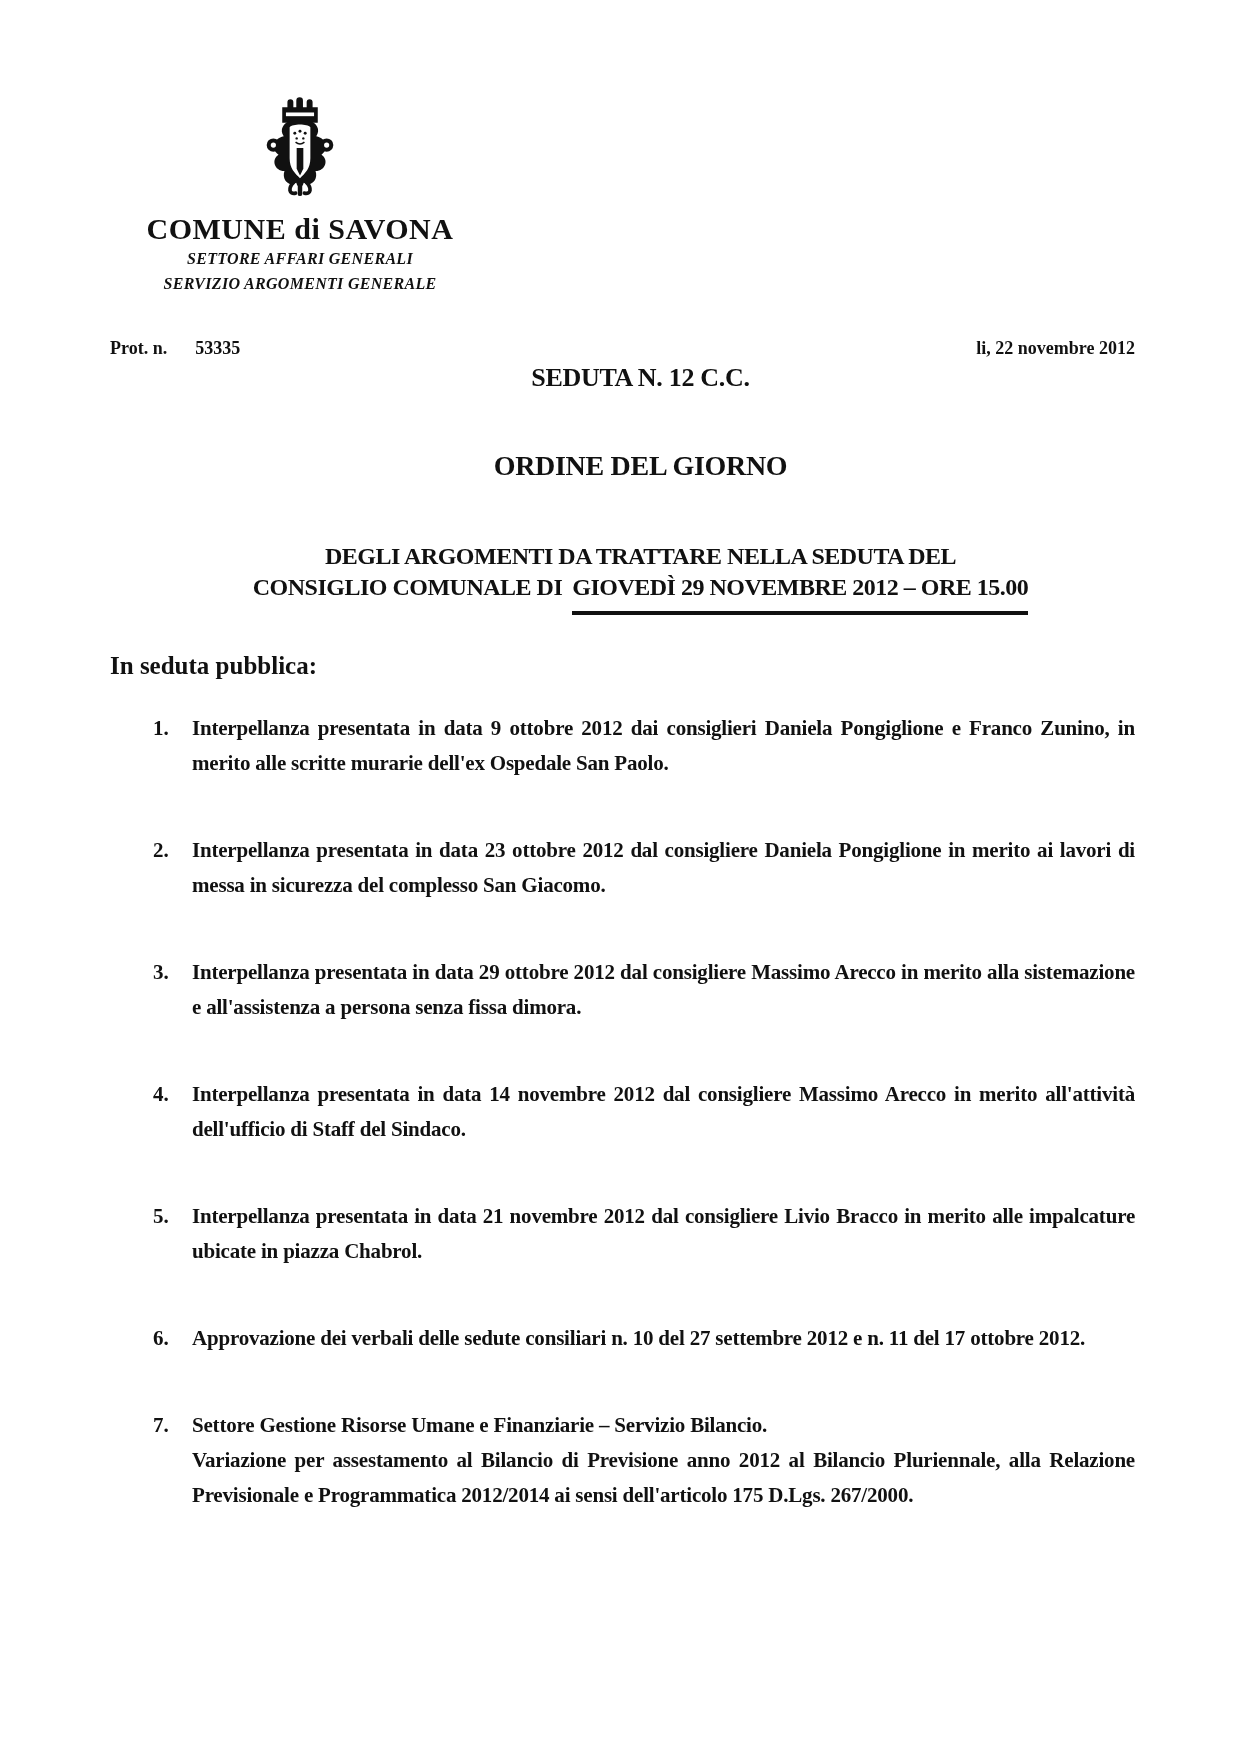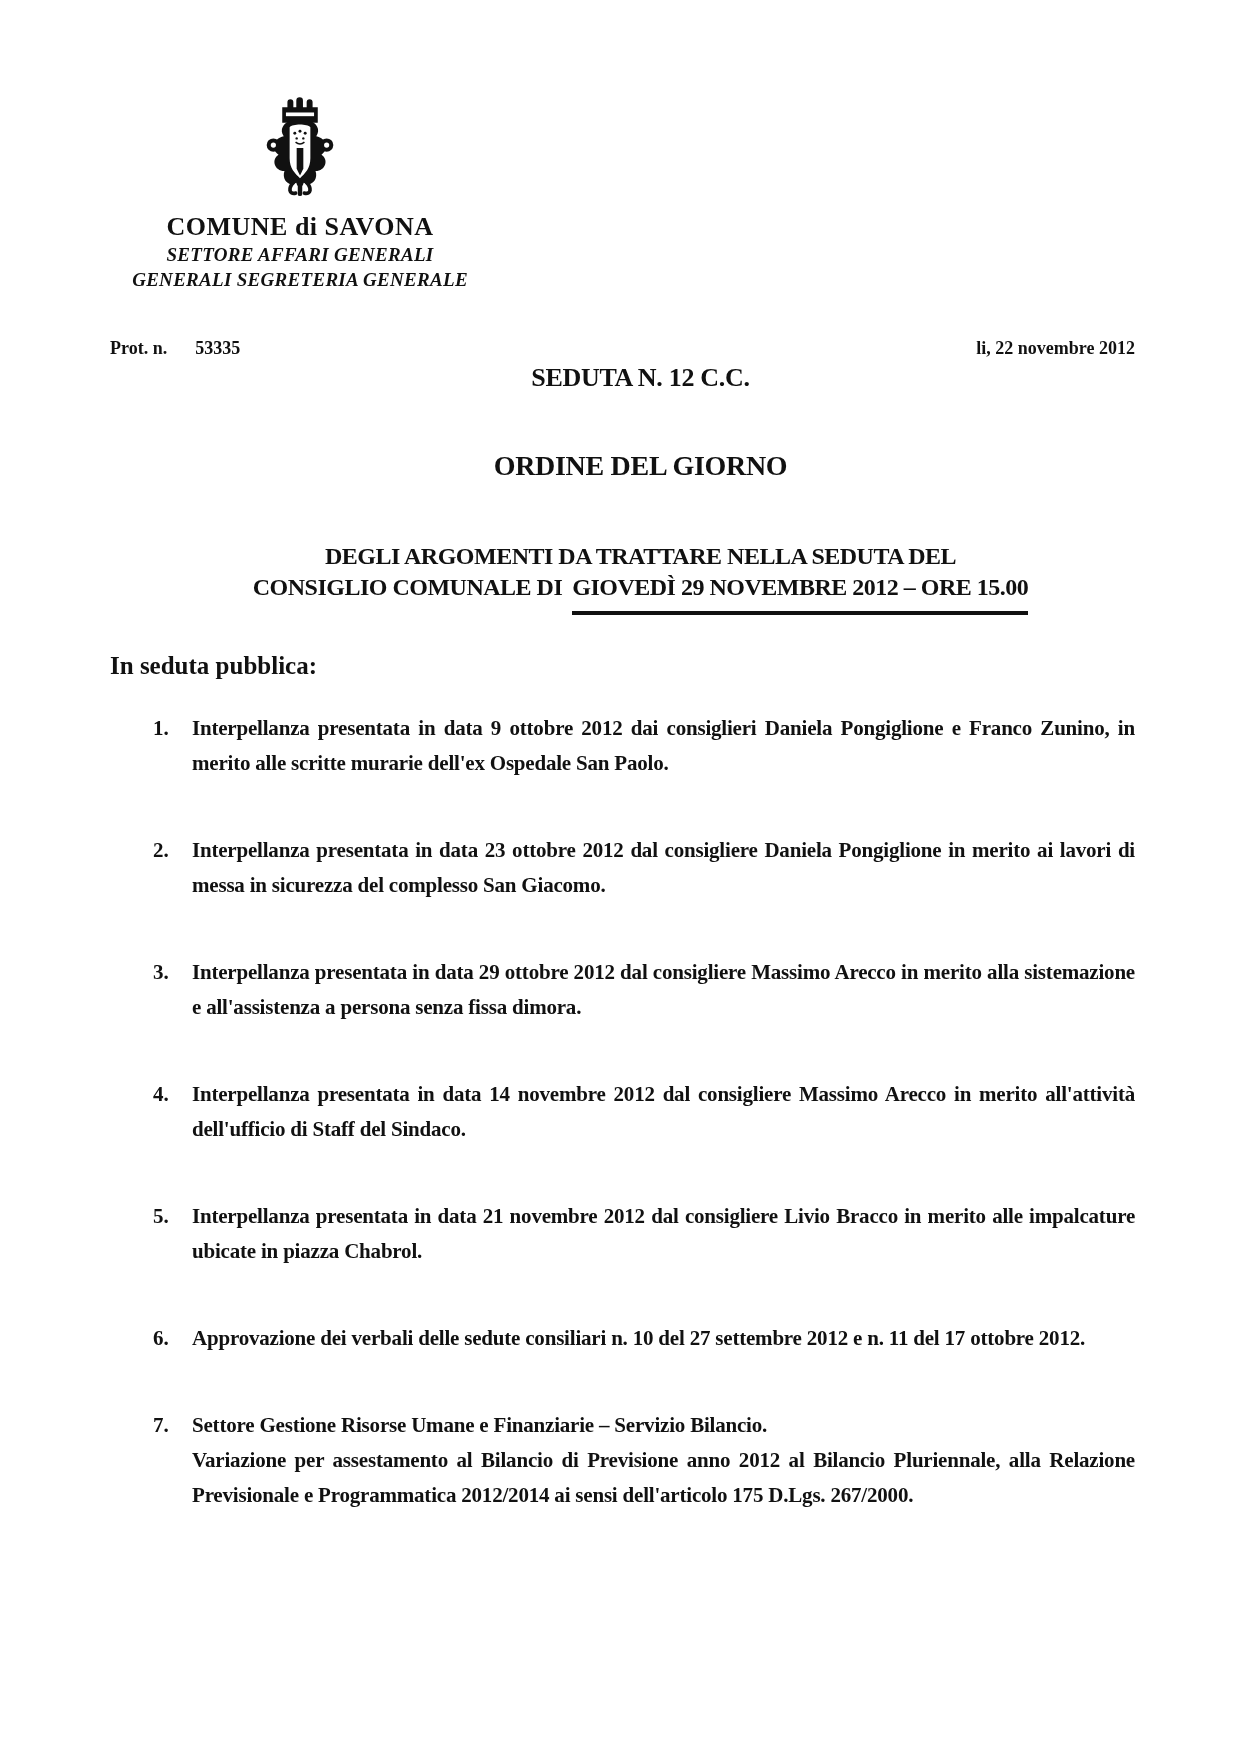--- a/index.html
+++ b/index.html
@@ -19,26 +19,26 @@
   .org-block {
     position: absolute;
     left: 80px;
     top: 96px;
     width: 440px;
     text-align: center;
   }
   .crest { display: inline-block; width: 74px; height: 104px; }
   .org-name {
     margin-top: 8px;
-    font-size: 26px;
+    font-size: 30px;
     letter-spacing: 0.5px;
     white-space: nowrap;
   }
   .org-dept {
-    font-size: 19px;
+    font-size: 16px;
     font-style: italic;
     letter-spacing: 0.3px;
     line-height: 25px;
     white-space: nowrap;
   }
 
   
   .content {
     padding: 333px 99px 0 110px;
   }
@@ -127,21 +127,21 @@
         <path d="M44,62 Q50,67 56,62" stroke="#111" stroke-width="2" fill="none"></path>
         <path d="M45.5,70 h9 v28 l-4.5,9 l-4.5,-9 Z" fill="#111"></path>
 
         <path d="M41,117 C34,124 35,133 44,131" stroke="#111" stroke-width="5" fill="none" stroke-linecap="round"></path>
         <path d="M59,117 C66,124 65,133 56,131" stroke="#111" stroke-width="5" fill="none" stroke-linecap="round"></path>
         <path d="M50,118 v14" stroke="#111" stroke-width="6" stroke-linecap="round"></path>
       </svg>
     </span>
     <div class="org-name">COMUNE di SAVONA</div>
     <div class="org-dept">SETTORE AFFARI GENERALI</div>
-    <div class="org-dept">GENERALI SEGRETERIA GENERALE</div>
+    <div class="org-dept">SERVIZIO ARGOMENTI GENERALE</div>
   </div>
 
   <div class="content">
 
     <div class="prot-row">
       <span>
         <span>Prot. n.</span><span class="prot-number">53335</span>
       </span>
       <span>li, 22 novembre 2012</span>
     </div>

